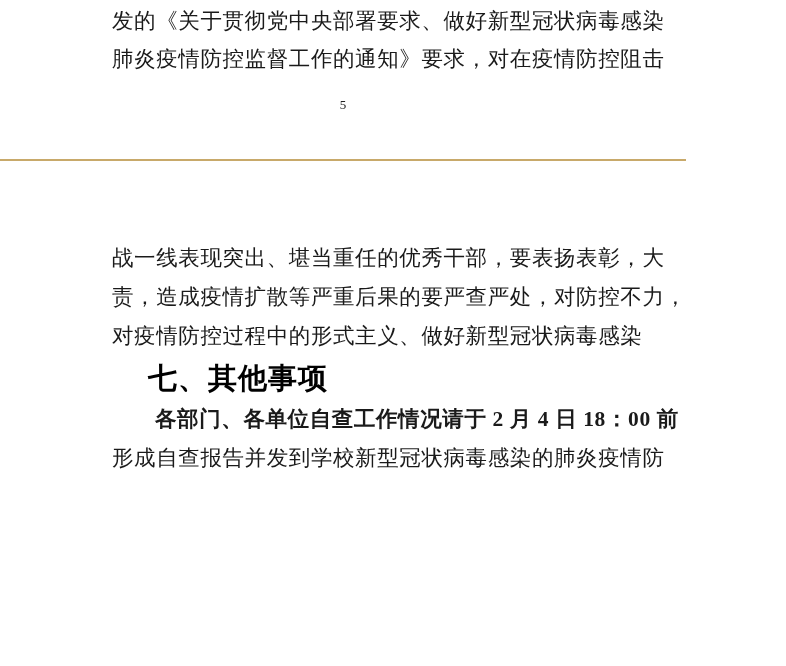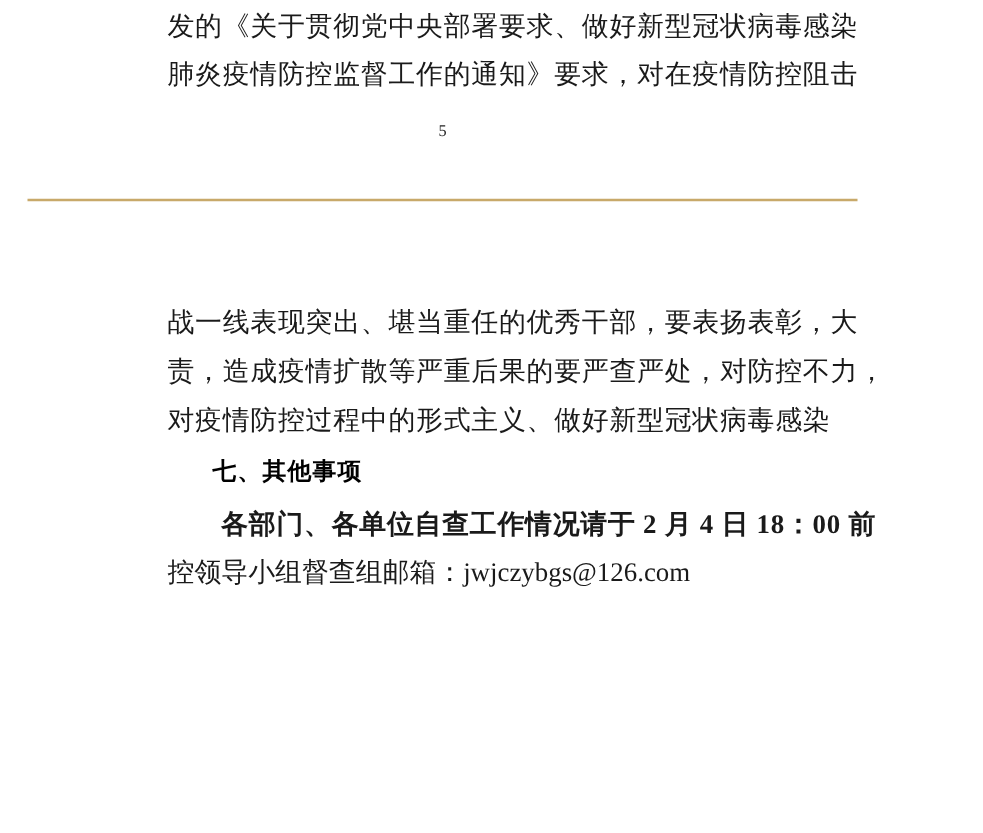--- a/index.html
+++ b/index.html
@@ -12,21 +12,20 @@
     height: 666px;
     overflow: hidden;
     font-family: "Liberation Serif", "DejaVu Serif", serif;
     color: #000000;
   }
   .page {
     position: relative;
     width: 686px;
     height: 666px;
     box-sizing: border-box;
-    padding-left: 22px;
   }
   .doc-block {
     padding: 0 112px 0 112px;
   }
   .doc-line {
     font-size: 21.5px;
     line-height: 39px;
     letter-spacing: 0.6px;
     color: #1a1a1a;
     white-space: nowrap;
@@ -51,21 +50,21 @@
     border-top: 2px solid #c8a96a;
     width: 100%;
   }
   .gap-after-divider {
     height: 78px;
   }
   .body-section .doc-line {
     line-height: 39px;
   }
   .section-heading {
-    font-size: 19px;
+    font-size: 29px;
     line-height: 44px;
     font-weight: bold;
     color: #000;
     padding-left: 36px;
     letter-spacing: 1px;
     font-family: "Liberation Sans", sans-serif;
   }
   .indent-2 {
     padding-left: 43px;
     font-weight: bold;
@@ -94,16 +93,16 @@
   <div class="gap-after-divider"></div>
 
   <div class="doc-block body-section">
     <div class="doc-line">战一线表现突出、堪当重任的优秀干部，要表扬表彰，大</div>
     <div class="doc-line">责，造成疫情扩散等严重后果的要严查严处，对防控不力，</div>
     <div class="doc-line">对疫情防控过程中的形式主义、做好新型冠状病毒感染</div>
 
     <div class="section-heading">七、其他事项</div>
 
     <div class="doc-line indent-2">各部门、各单位自查工作情况请于 2 月 4 日 18：00 前</div>
-    <div class="email-line">控领导小组督查组邮箱：jwjczybgs@126.com</div>
+    <div class="doc-line">形成自查报告并发到学校新型冠状病毒感染的肺炎疫情防</div>
   </div>
 
 </div>
 
 </body></html>

